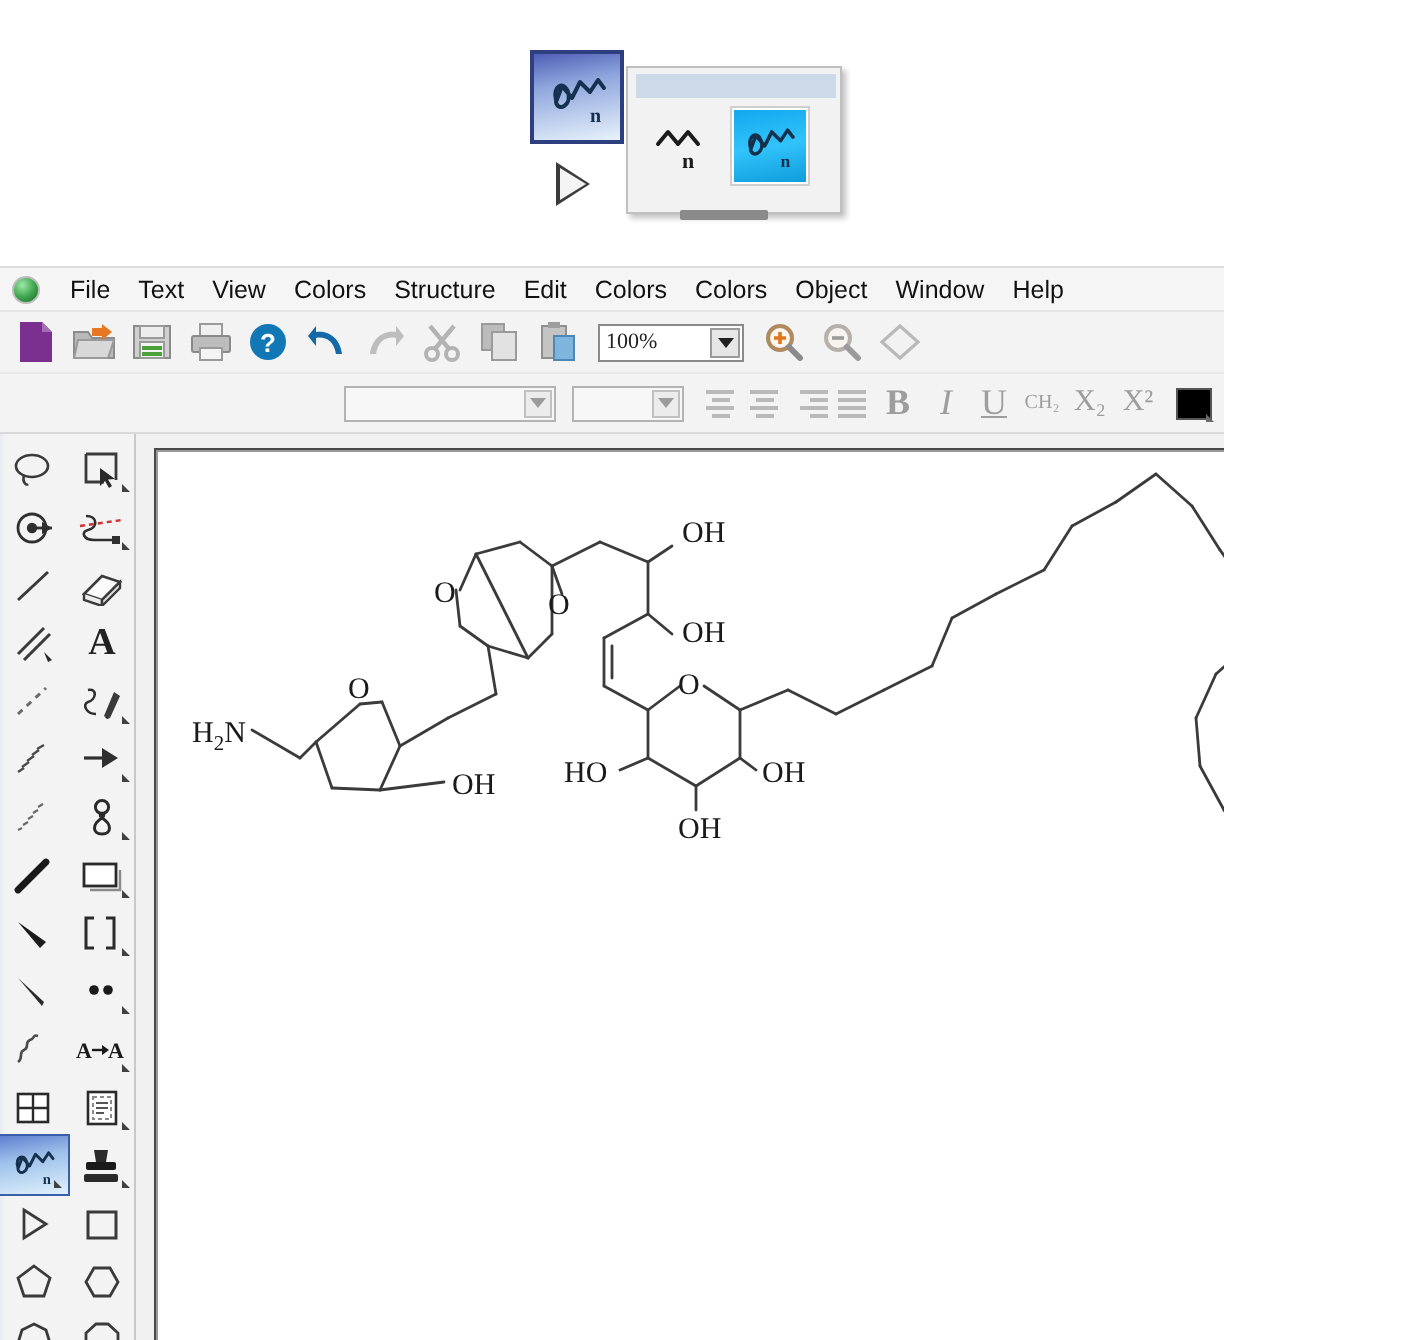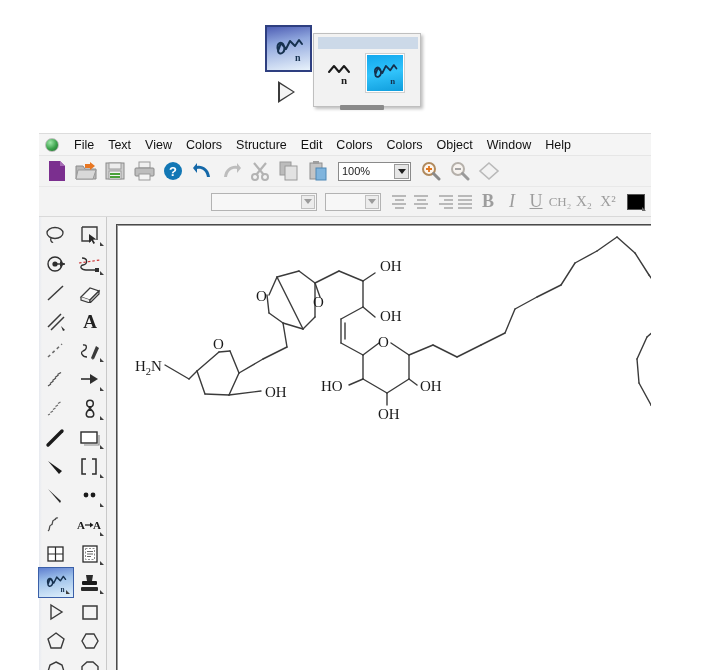--- a/index.html
+++ b/index.html
@@ -72,21 +72,20 @@
     background: #8a8a8a; border-radius: 1px;
   }
 
   
   #app-window {
     position: absolute;
     left: 0; top: 133px;
     width: 612px; height: 537px;
     background: #f1f1f1;
     border-top: 1px solid #dcdcdc;
-    margin-left: 39px;
   }
 
   
   #menu-bar {
     position: relative;
     height: 22px;
     background: #f5f5f5;
     display: flex; align-items: center;
     padding-left: 6px;
     border-bottom: 1px solid #e6e6e6;
@@ -118,21 +117,21 @@
 
   #zoom-combo {
     width: 73px; height: 19px;
     border: 1px solid #8a8a8a;
     background: #ffffff;
     display: flex; align-items: center;
     margin: 0 4px; position: relative;
   }
   #zoom-value {
     font-size: 11px; color: #222;
-    padding-left: 3px; font-family: Liberation Sans, sans-serif;
+    padding-left: 3px; font-family: Liberation Serif, serif;
   }
   #zoom-arrow {
     position: absolute; right: 1px; top: 1px;
     width: 15px; height: 15px;
     background: #e6e6e6; border: 1px solid #9a9a9a;
     display: flex; align-items: center; justify-content: center;
   }
   .tri-down {
     width: 0; height: 0;
     border-left: 4px solid transparent;
@@ -168,21 +167,21 @@
   .align-btn i { display:block; height:2px; background:#b9b9b9; }
 
   .fmt-btn {
     width: 22px; height: 22px;
     display: flex; align-items: center; justify-content: center;
     color: #9d9d9d; font-size: 16px;
   }
   .fmt-bold { font-weight: 700; font-family: "Liberation Serif", serif; font-size:18px; }
   .fmt-italic { font-style: italic; font-family: "Liberation Serif", serif; font-size:18px; }
   .fmt-under { text-decoration: underline; font-family: "Liberation Serif", serif; font-size:18px; }
-  .fmt-small { font-family: "Liberation Serif", serif; font-size: 13px; }
+  .fmt-small { font-family: "Liberation Serif", serif; font-size: 10px; }
   .fmt-sub, .fmt-sup { font-family: "Liberation Serif", serif; font-size: 15px; }
   #color-swatch {
     width: 18px; height: 16px; background: #000;
     border: 1px solid #555; margin-left: 6px; position: relative;
   }
   #color-swatch::after{
     content:""; position:absolute; right:-2px; bottom:-2px;
     width:0;height:0;border-left:4px solid #6b6b6b;
     border-top:4px solid transparent;
   }

